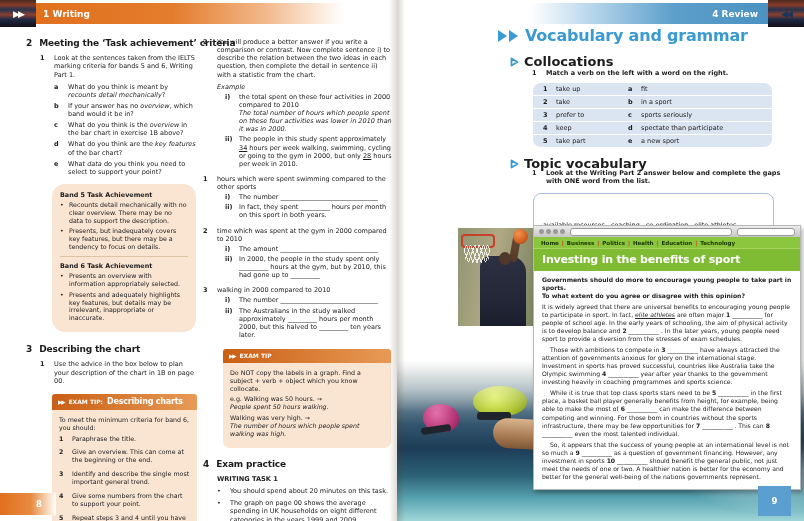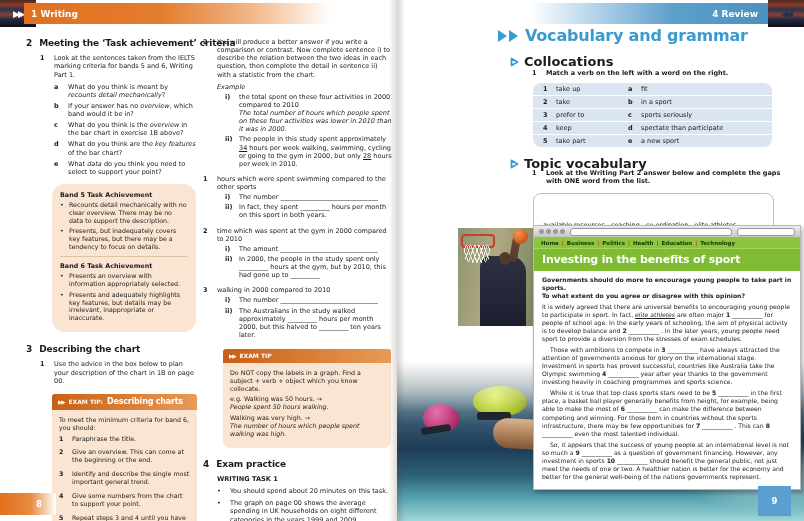--- a/index.html
+++ b/index.html
@@ -13,21 +13,21 @@
 
   
   .strip{position:absolute;top:0;height:27px;width:36px;display:flex;align-items:center;justify-content:center;
     background:linear-gradient(180deg,#4a2a22 0%,#8a3a26 18%,#27344f 36%,#8a4030 55%,#1e2a45 72%,#120e14 100%);}
   .strip-left{left:0;}
   .strip-right{right:0;}
   .strip .arr{font-size:9px;letter-spacing:-2px;font-weight:bold;}
   .strip-left .arr{color:#ffffff;}
   .strip-right .arr{color:#16355f;}
   .unit-bar{position:absolute;top:3px;height:21px;display:flex;align-items:center;color:#fff;font-weight:bold;font-size:9px;}
-  .unit-bar.orange{left:24px;width:300px;padding-left:7px;
+  .unit-bar.orange{left:36px;width:300px;padding-left:7px;
     background:linear-gradient(90deg,#e0701d 0%,#e37d2e 45%,#f2b98c 75%,#ffffff 100%);}
   .unit-bar.blue{right:36px;width:228px;justify-content:flex-end;padding-right:10px;
     background:linear-gradient(90deg,#ffffff 0%,#b9d7ec 25%,#5e9fcb 60%,#4a92c2 100%);}
 
   
   .col{position:absolute;top:38px;font-size:6.5px;line-height:1.25;}
   .col1{left:26px;width:171px;}
   .col2{left:203px;width:189px;}
   p{margin:0;}
   .bold{font-weight:normal;}

